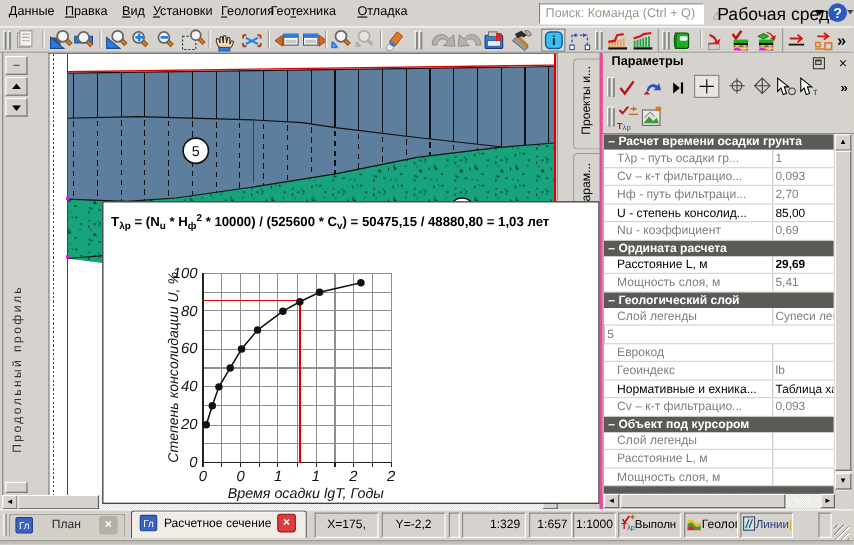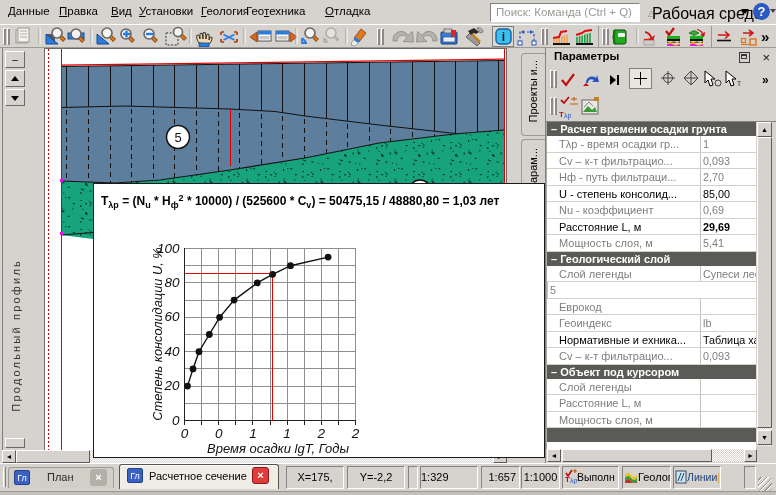--- a/index.html
+++ b/index.html
@@ -4,21 +4,21 @@
 *{margin:0;padding:0;box-sizing:border-box;font-family:"Liberation Sans",sans-serif}
 html,body{width:776px;height:495px;overflow:hidden;background:#d6d3ce;position:relative}
 .abs{position:absolute}
 
 #menubar{left:0;top:0;width:776px;height:25px;font-size:11.5px;color:#000}
 #menubar span.mi{position:absolute;top:5px}
 
 .sunken{border-top:1px solid #808080;border-left:1px solid #808080;border-bottom:1px solid #fff;border-right:1px solid #fff}
 .raised{border-top:1px solid #fff;border-left:1px solid #fff;border-bottom:1px solid #696969;border-right:1px solid #696969;background:#d6d3ce}
 
-#panel{left:545px;top:48px;width:231px;height:415px;background:#d6d3ce;border-left:1px solid #ec4899}
+#panel{left:545px;top:48px;width:231px;height:415px;background:#d6d3ce;border-left:3px solid #ec4899}
 #ptitle{position:absolute;left:3px;top:2px;width:225px;height:17px;font-size:11.5px;font-weight:bold;color:#000;padding-left:5px}
 #pgrid{position:absolute;left:0px;top:74px;width:210px;height:327px;overflow:hidden;background:#fff;border-left:1px solid #aaa8a2}
 .ph{height:14px;background:#5a5a57;color:#fff;font-size:11px;font-weight:bold;padding-left:4px;line-height:14px;overflow:hidden}
 .pr{height:16.5px;display:flex;border-bottom:1px solid #d2d0ca;overflow:hidden}
 .pl{width:153px;padding-left:12px;font-size:11px;line-height:16px;color:#7e7e7e;overflow:hidden;white-space:nowrap}
 .pv{flex:1;border-left:1px solid #c4c2bc;padding-left:2px;font-size:10.8px;line-height:16px;color:#7e7e7e;overflow:hidden;white-space:nowrap}
 .black{color:#000}
 
 .sbtn{position:absolute;background:#d6d3ce;border-top:1px solid #fff;border-left:1px solid #fff;border-bottom:1px solid #5c5c5c;border-right:1px solid #5c5c5c;font-size:7px;text-align:center;color:#000}
 .sthumb{position:absolute;background:#d6d3ce;border-top:1px solid #fff;border-left:1px solid #fff;border-bottom:1px solid #5c5c5c;border-right:1px solid #5c5c5c}
@@ -345,39 +345,40 @@
       <text x="18" y="51" font-size="7" fill="#2a52be">λp</text>
       <rect x="36" y="33" width="16" height="14" fill="#e8e6e0" stroke="#666"></rect>
       <path d="M37,45 l5,-6 4,4 3,-3 2,5 z" fill="#3a9a3a"></path>
       <path d="M38,40 l5,-5 4,4" fill="none" stroke="#888"></path>
       <rect x="48" y="30" width="5" height="4" fill="#c08030"></rect>
     </svg>
   <div style="position:absolute;left:0;top:73px;width:231px;height:1px;background:#848284"></div>
   <div id="pgrid">
 <div class="ph">– Расчет времени осадки грунта</div>
 <div class="pr">
-        <div class="pl">Тλр - время осадки гр...</div>
+        <div class="pl">Тλр - путь осадки гр...</div>
         <div class="pv">1</div>
       </div>
 <div class="pr">
         <div class="pl">Cv – к-т фильтрацио...</div>
         <div class="pv">0,093</div>
       </div>
 <div class="pr">
         <div class="pl">Нф - путь фильтраци...</div>
         <div class="pv">2,70</div>
       </div>
 <div class="pr">
         <div class="pl black">U - степень консолид...</div>
         <div class="pv black" style="font-weight:normal">85,00</div>
       </div>
 <div class="pr">
         <div class="pl">Nu - коэффициент</div>
         <div class="pv">0,69</div>
       </div>
+<div class="ph">– Ордината расчета</div>
 <div class="pr">
         <div class="pl black">Расстояние L, м</div>
         <div class="pv black" style="font-weight:bold">29,69</div>
       </div>
 <div class="pr">
         <div class="pl">Мощность слоя, м</div>
         <div class="pv">5,41</div>
       </div>
 <div class="ph">– Геологический слой</div>
 <div class="pr">
@@ -505,21 +506,21 @@
 <div class="abs" style="left:14px;top:470px;width:16px;height:15px;background:#3a62c4;border:1px solid #24418a;color:#fff;font-size:9px;text-align:center;line-height:14px;border-radius:2px">Гл</div>
 <div class="abs" style="left:47px;top:471px;font-size:11px;color:#2a2a2a">План</div>
 <div class="abs" style="left:90px;top:469px;width:17px;height:17px;background:#b4b0a8;border-radius:3px;color:#fff;font-size:11px;font-weight:bold;text-align:center;line-height:16px">×</div>
 <div class="abs" style="left:119px;top:464px;width:160px;height:25px;background:#efede6;border:1px solid #55534e;border-bottom:none;border-radius:3px 3px 0 0;box-shadow:inset 0 1px 0 #fff"></div>
 <div class="abs" style="left:127px;top:468px;width:16px;height:15px;background:#3a62c4;border:1px solid #24418a;color:#fff;font-size:9px;text-align:center;line-height:14px;border-radius:2px">Гл</div>
 <div class="abs" style="left:149px;top:470px;font-size:11px;color:#000">Расчетное сечение</div>
 <div class="abs" style="left:252px;top:467px;width:17px;height:17px;background:#e03c3c;border:1px solid #8a1a1a;border-radius:3px;color:#fff;font-size:11px;font-weight:bold;text-align:center;line-height:15px">×</div>
 <div class="cell" style="left:286px;width:58px;text-align:center;">X=175,</div>
 <div class="cell" style="left:347px;width:58px;text-align:center;">Y=-2,2</div>
 <div class="cell" style="left:408px;width:10px;text-align:center;"></div>
-<div class="cell" style="left:420px;width:58px;text-align:left;padding-right:4px">1:329</div>
+<div class="cell" style="left:420px;width:58px;text-align:right;padding-right:4px">1:329</div>
 <div class="cell" style="left:481px;width:39px;text-align:right;padding-right:3px">1:657</div>
 <div class="cell" style="left:521px;width:39px;text-align:center;">1:1000</div>
 <div class="cell" style="left:562px;width:57px;text-align:left;padding-left:1px"><span style="font-size:10.5px"><svg width="13" height="16" style="vertical-align:-3px">
         <path d="M2,5 l2,3 4,-6" stroke="#c01010" stroke-width="1.6" fill="none"></path>
         <text x="1" y="14" font-size="8" font-weight="bold" fill="#c01010">T</text>
         <text x="6" y="15" font-size="7" fill="#2a52be">λp</text>
         <path d="M9,3 h4 m-2,-2 v4" stroke="#c06010" stroke-width="1.2"></path>
       </svg>Выполн</span></div>
 <div class="cell" style="left:622px;width:49px;text-align:left;padding-left:1px"><span style="font-size:11px"><svg width="14" height="14" style="vertical-align:-3px">
         <path d="M1,5 q3,-4 6,0 q3,4 6,0 l0,3 q-3,4 -6,0 q-3,-4 -6,0 z" fill="#e8c020"></path>

